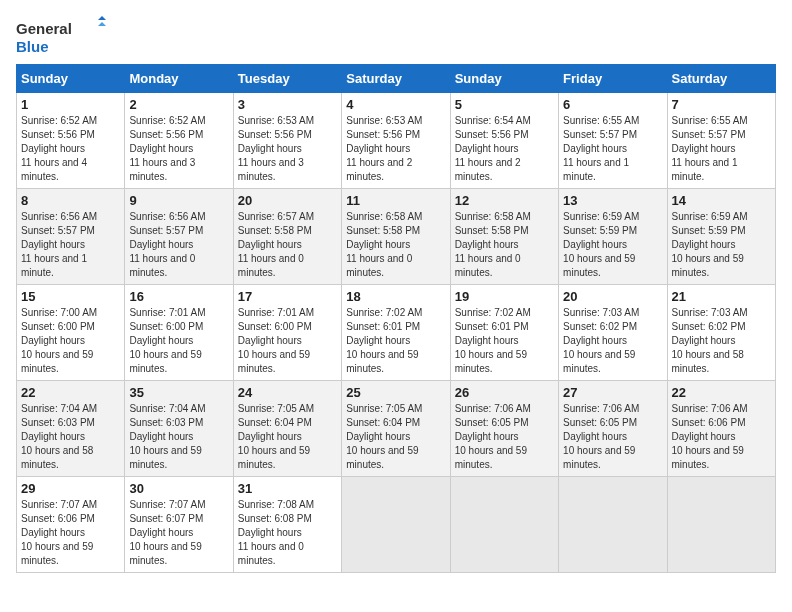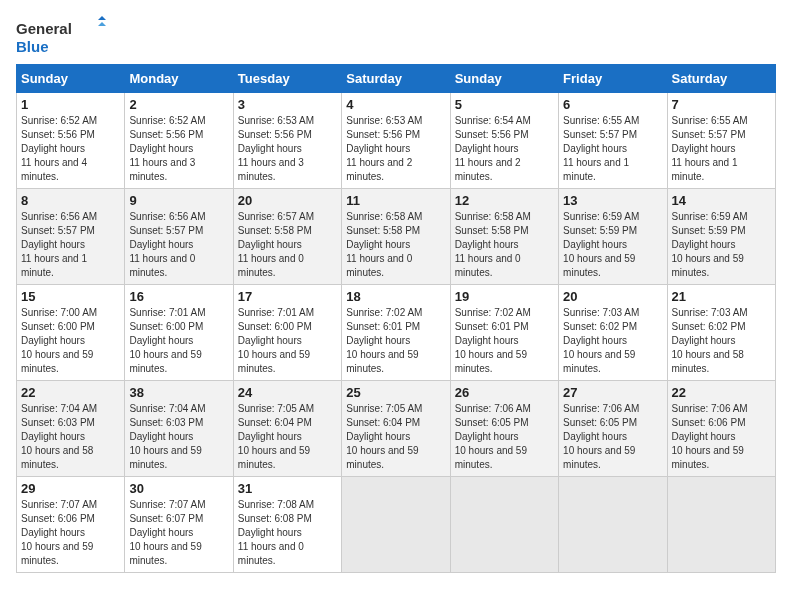--- a/index.html
+++ b/index.html
@@ -197,21 +197,21 @@
           <span class="day-num">21</span>
           <div class="day-info">Sunrise: 7:03 AM<br>Sunset: 6:02 PM<br>Daylight hours<br>10 hours and 58 minutes.</div>
         </td>
       </tr>
       <tr>
         <td>
           <span class="day-num">22</span>
           <div class="day-info">Sunrise: 7:04 AM<br>Sunset: 6:03 PM<br>Daylight hours<br>10 hours and 58 minutes.</div>
         </td>
         <td>
-          <span class="day-num">38</span>
+          <span class="day-num">35</span>
           <div class="day-info">Sunrise: 7:04 AM<br>Sunset: 6:03 PM<br>Daylight hours<br>10 hours and 59 minutes.</div>
         </td>
         <td>
           <span class="day-num">24</span>
           <div class="day-info">Sunrise: 7:05 AM<br>Sunset: 6:04 PM<br>Daylight hours<br>10 hours and 59 minutes.</div>
         </td>
         <td>
           <span class="day-num">25</span>
           <div class="day-info">Sunrise: 7:05 AM<br>Sunset: 6:04 PM<br>Daylight hours<br>10 hours and 59 minutes.</div>
         </td>

